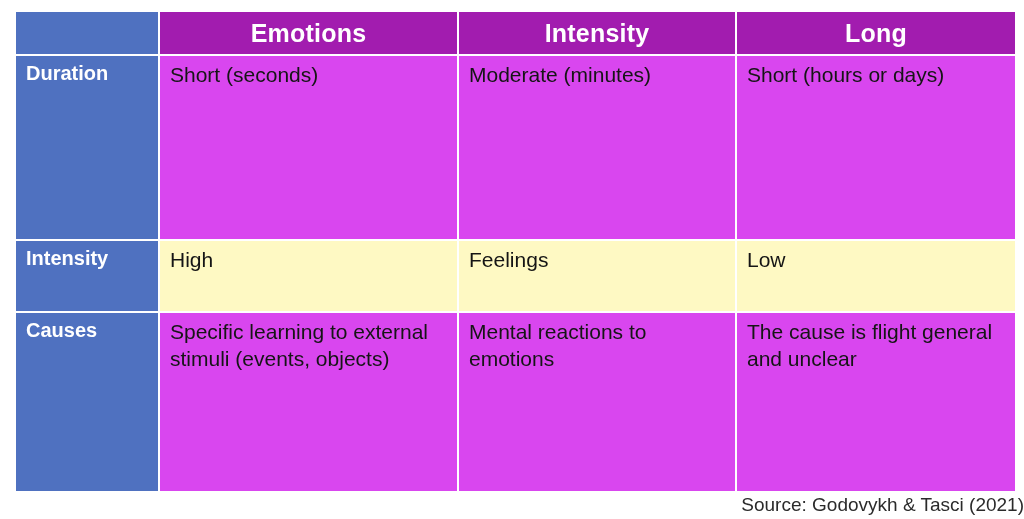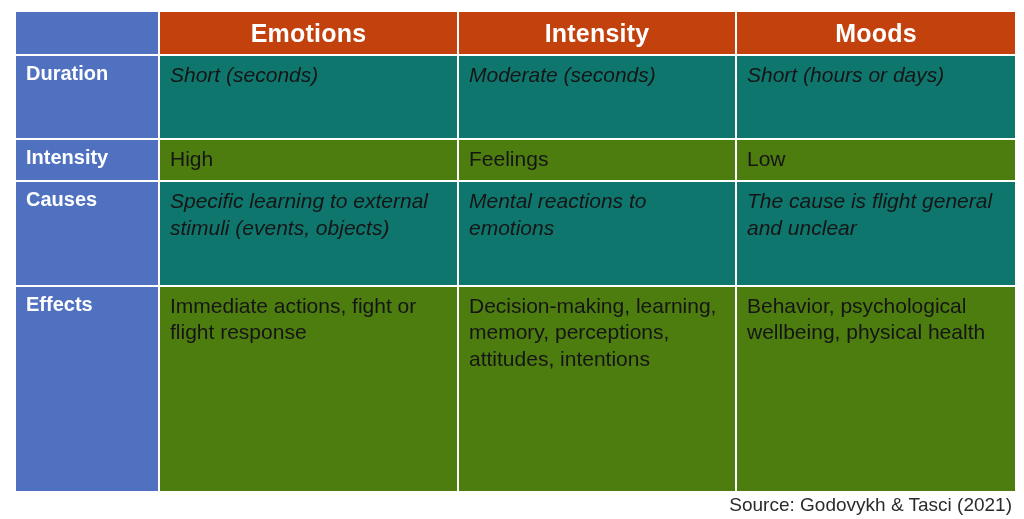--- a/index.html
+++ b/index.html
@@ -38,21 +38,21 @@
 
   th, td {
     padding: 0;
     margin: 0;
     vertical-align: top;
     border: 0;
   }
 
   
   tr.head-row th {
-    background: #c2410c;
+    background: #a21caf;
     color: #ffffff;
     font-weight: bold;
     font-size: 25px;
     text-align: center;
     vertical-align: middle;
     height: 42px;
     letter-spacing: 0.2px;
   }
   tr.head-row th.corner {
     background: #4f71c0;
@@ -71,33 +71,33 @@
   }
 
   
   td.cell {
     font-size: 21px;
     color: #151515;
     line-height: 1.27;
     padding: 6px 8px 4px 10px;
     vertical-align: top;
   }
-  tr.band-dark td.cell { background: #0f766e; font-style: italic; }
-  tr.band-light td.cell { background: #4d7c0f; }
+  tr.band-dark td.cell { background: #d946ef; }
+  tr.band-light td.cell { background: #fef9c3; }
 
   
   tr.head-row { height: 42px; }
-  tr.r-duration { height: 81px; margin-top: 17px; }
+  tr.r-duration { height: 105px; margin-top: 17px; }
   tr.r-intensity { height: 40px; }
   tr.r-causes { height: 102px; }
   tr.r-effects { height: 203px; }
 
   #source-line {
     position: absolute;
-    right: 12px;
+    right: 0;
     top: 494px;
     font-size: 19px;
     color: #2b2b2b;
     font-family: "Liberation Sans", sans-serif;
     white-space: nowrap;
   }
 </style>
 </head>
 <body>
 
@@ -107,45 +107,39 @@
       <col class="c-label">
       <col class="c-emotions">
       <col class="c-feelings">
       <col class="c-moods">
     </colgroup>
     <thead>
       <tr class="head-row">
         <th class="corner"></th>
         <th>Emotions</th>
         <th>Intensity</th>
-        <th>Moods</th>
+        <th>Long</th>
       </tr>
     </thead>
     <tbody>
       <tr class="band-dark r-duration">
         <td class="row-label">Duration</td>
         <td class="cell">Short (seconds)</td>
-        <td class="cell">Moderate (seconds)</td>
+        <td class="cell">Moderate (minutes)</td>
         <td class="cell">Short (hours or days)</td>
       </tr>
       <tr class="band-light r-intensity">
         <td class="row-label">Intensity</td>
         <td class="cell">High</td>
         <td class="cell">Feelings</td>
         <td class="cell">Low</td>
       </tr>
       <tr class="band-dark r-causes">
         <td class="row-label">Causes</td>
         <td class="cell">Specific learning to external stimuli (events, objects)</td>
         <td class="cell">Mental reactions to emotions</td>
         <td class="cell">The cause is flight general and unclear</td>
       </tr>
-      <tr class="band-light r-effects">
-        <td class="row-label">Effects</td>
-        <td class="cell">Immediate actions, fight or flight response</td>
-        <td class="cell">Decision-making, learning, memory, perceptions, attitudes, intentions</td>
-        <td class="cell">Behavior, psychological wellbeing, physical health</td>
-      </tr>
     </tbody>
   </table>
 </div>
 
 <div id="source-line">Source: Godovykh &amp; Tasci (2021)</div>
 
 </body></html>

